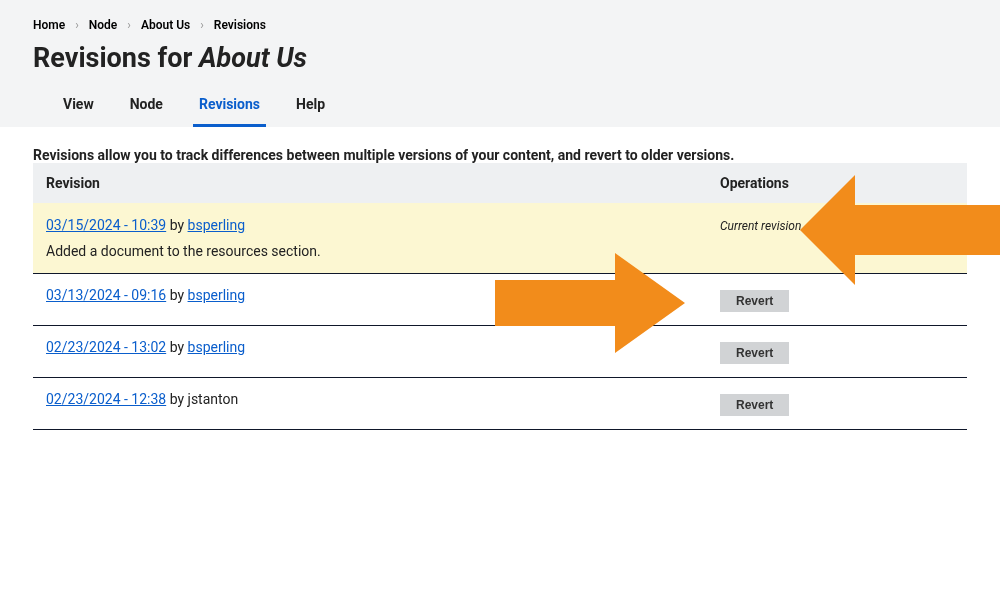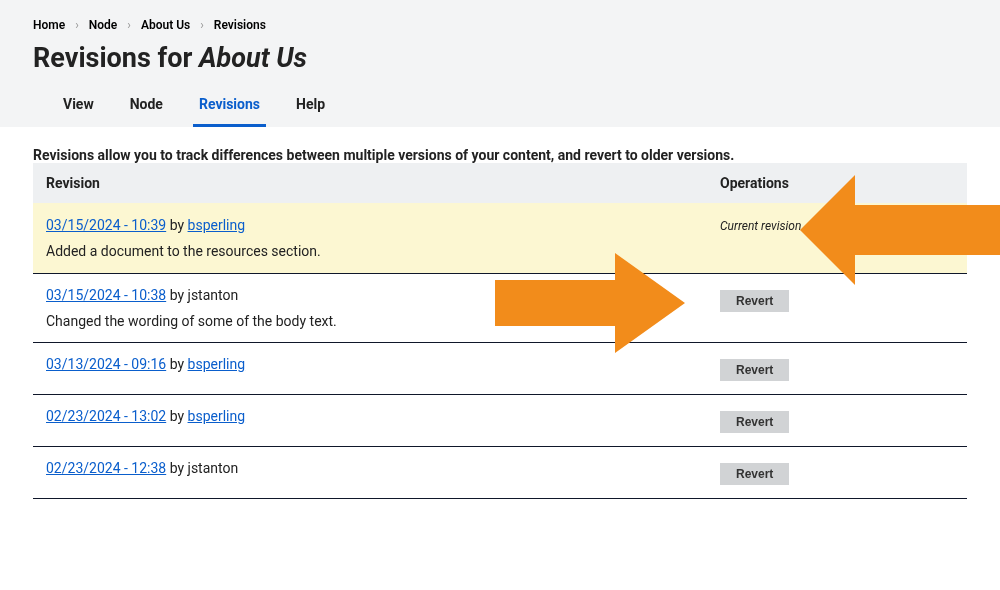--- a/index.html
+++ b/index.html
@@ -159,24 +159,20 @@
           <th>Revision</th>
           <th class="ops">Operations</th>
         </tr>
       </thead>
       <tbody id="rev-body">
       <tr class="row current first-row">
             <td><a class="rev-link">03/15/2024 - 10:39</a><span class="by-text"> by </span><a class="author-link">bsperling</a><div class="rev-msg">Added a document to the resources section.</div></td>
             <td><span class="current-rev-label">Current revision</span></td>
           </tr>
           <tr class="row">
-            <td><a class="rev-link">03/15/2024 - 10:38</a><span class="by-text"> by </span><span class="author-plain">jstanton</span><div class="rev-msg">Changed the wording of some of the body text.</div></td>
-            <td><button class="revert-btn">Revert</button></td>
-          </tr>
-          <tr class="row">
             <td><a class="rev-link">03/13/2024 - 09:16</a><span class="by-text"> by </span><a class="author-link">bsperling</a></td>
             <td><button class="revert-btn">Revert</button></td>
           </tr>
           <tr class="row">
             <td><a class="rev-link">02/23/2024 - 13:02</a><span class="by-text"> by </span><a class="author-link">bsperling</a></td>
             <td><button class="revert-btn">Revert</button></td>
           </tr>
           <tr class="row">
             <td><a class="rev-link">02/23/2024 - 12:38</a><span class="by-text"> by </span><span class="author-plain">jstanton</span></td>
             <td><button class="revert-btn">Revert</button></td>

